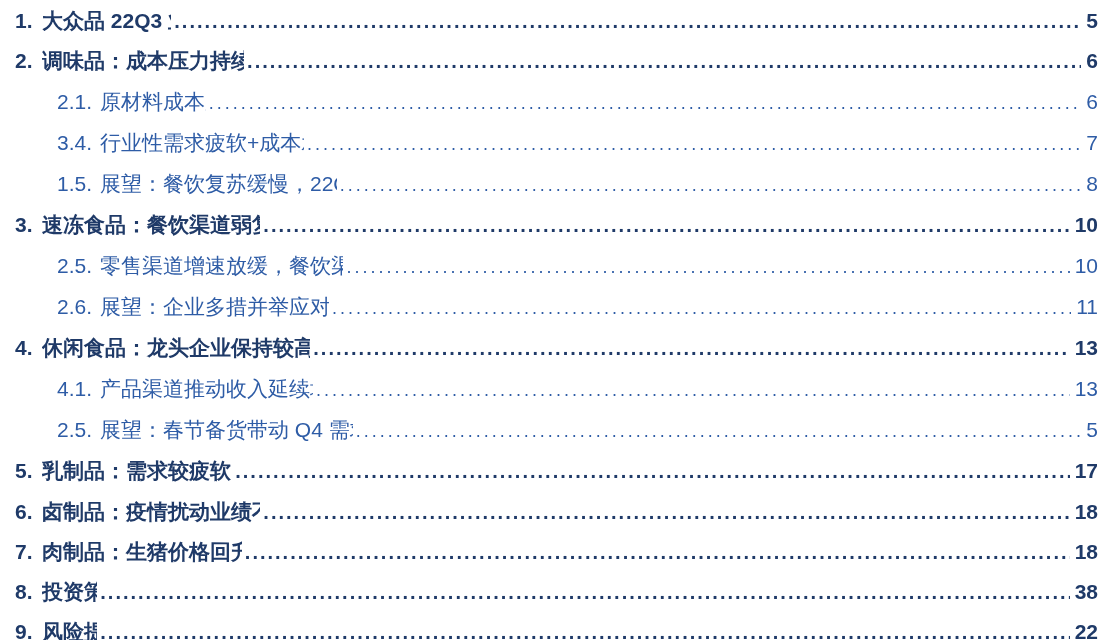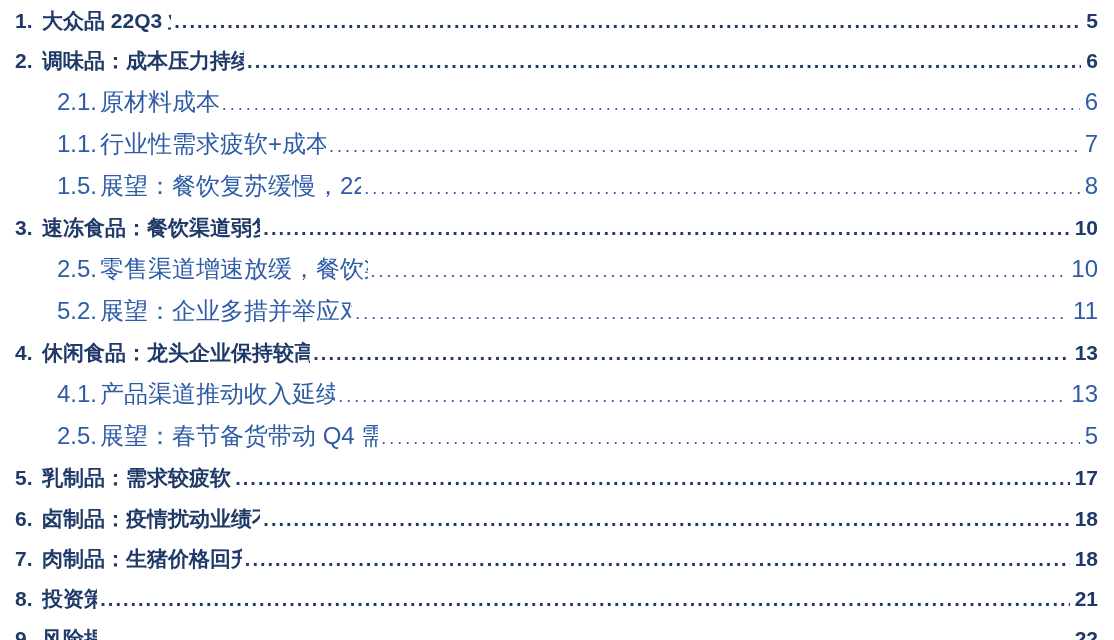--- a/index.html
+++ b/index.html
@@ -23,21 +23,21 @@
     cursor: pointer;
   }
   .lvl1 {
     color: #1f3a68;
     font-weight: bold;
     font-size: 21px;
   }
   .lvl2 {
     color: #2e5ca6;
     font-weight: normal;
-    font-size: 24px;
+    font-size: 21px;
     margin-left: 42px;
   }
   .num {
     flex: 0 0 auto;
     white-space: nowrap;
   }
   .lvl1 .num { min-width: 27px; }
   .lvl2 .num { min-width: 43px; }
   .title {
     flex: 0 1 auto;
@@ -83,21 +83,21 @@
   </div>
 
   <div class="row lvl2">
     <span class="num">2.1.</span>
     <span class="title">原材料成本压力持续</span>
     <span class="dots"></span>
     <span class="page">6</span>
   </div>
 
   <div class="row lvl2">
-    <span class="num">1.1.</span>
+    <span class="num">3.4.</span>
     <span class="title">行业性需求疲软+成本承压下，龙头韧性突出</span>
     <span class="dots"></span>
     <span class="page">7</span>
   </div>
 
   <div class="row lvl2">
     <span class="num">1.5.</span>
     <span class="title">展望：餐饮复苏缓慢，22Q4 基数提升，短期压力仍存</span>
     <span class="dots"></span>
     <span class="page">8</span>
@@ -111,21 +111,21 @@
   </div>
 
   <div class="row lvl2">
     <span class="num">2.5.</span>
     <span class="title">零售渠道增速放缓，餐饮渠道边际改善，毛销差小幅提升</span>
     <span class="dots"></span>
     <span class="page">10</span>
   </div>
 
   <div class="row lvl2">
-    <span class="num">5.2.</span>
+    <span class="num">2.6.</span>
     <span class="title">展望：企业多措并举应对疫情，低基数下利润弹性大</span>
     <span class="dots"></span>
     <span class="page">11</span>
   </div>
 
   <div class="row lvl1">
     <span class="num">4.</span>
     <span class="title">休闲食品：龙头企业保持较高确定性，展望 Q4 景气向上</span>
     <span class="dots"></span>
     <span class="page">13</span>
@@ -163,21 +163,21 @@
     <span class="num">7.</span>
     <span class="title">肉制品：生猪价格回升，营收稳步修复</span>
     <span class="dots"></span>
     <span class="page">18</span>
   </div>
 
   <div class="row lvl1">
     <span class="num">8.</span>
     <span class="title">投资策略</span>
     <span class="dots"></span>
-    <span class="page">21</span>
+    <span class="page">38</span>
   </div>
 
   <div class="row lvl1">
     <span class="num">9.</span>
     <span class="title">风险提示</span>
     <span class="dots"></span>
     <span class="page">22</span>
   </div>
 
 </div>

